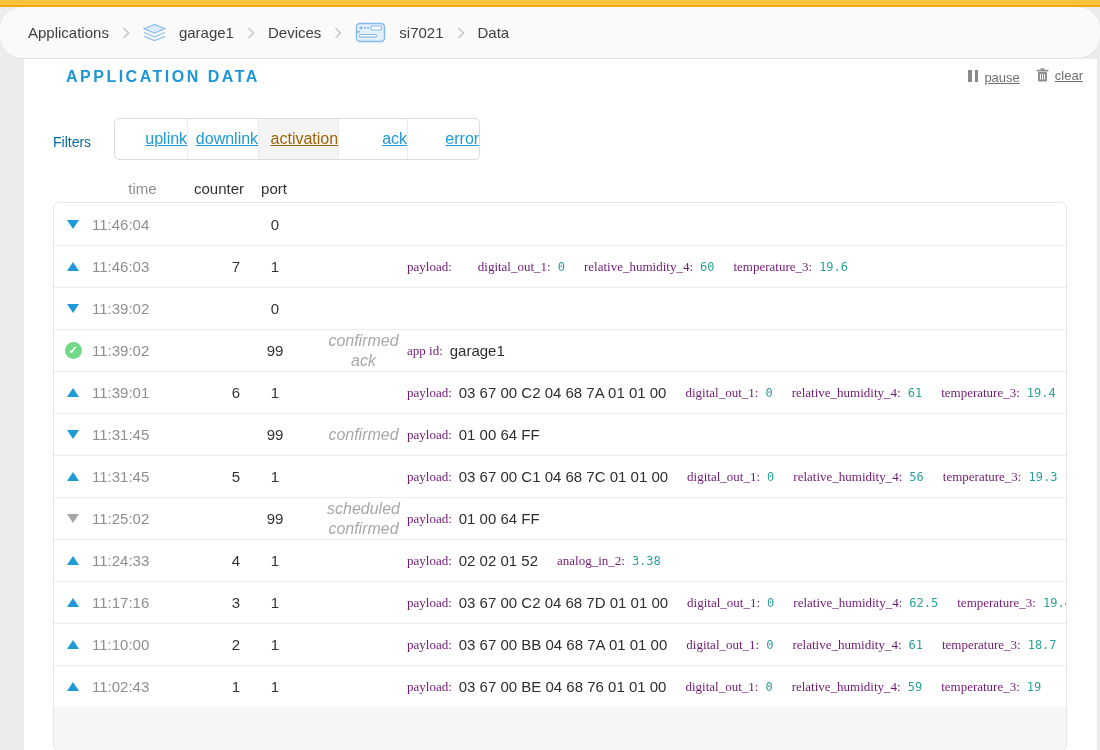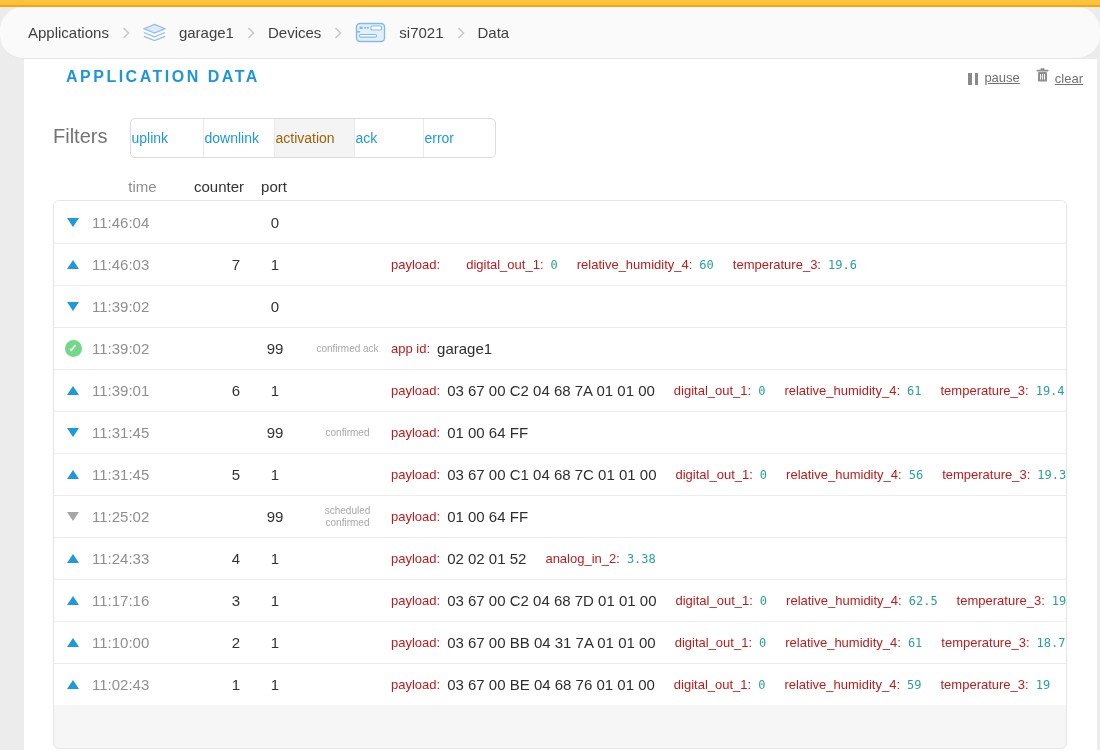--- a/index.html
+++ b/index.html
@@ -25,30 +25,30 @@
   .panel {
     margin-left:24px; width:1073px; height:691px; background:#ffffff;
     padding:9px 14px 0 29px;
   }
 
   .panel-head { display:flex; justify-content:space-between; align-items:center; padding-left:13px;gap:39px; }
   .panel-title {
     color:#1c96d8; font-size:16px; font-weight:bold; letter-spacing:2.5px;
   }
   .head-actions { display:flex; align-items:center; gap:16px; }
-  .head-link { display:flex; align-items:flex-end; gap:6px; cursor:pointer; }
+  .head-link { display:flex; align-items:flex-start; gap:6px; cursor:pointer; }
   .head-link span.lbl { font-size:13px; color:#6f6f6f; text-decoration:underline; }
   .pause-icon { display:inline-flex; gap:3px; }
   .pause-icon i { width:3.5px; height:12px; background:#8a8a8a; }
 
   
   .filters { margin-top:32px; display:flex; align-items:flex-end; gap:23px; }
-  .filters-label { font-size:20px; color:#737373; margin-bottom:10px; }
+  .filters-label { font-size:14px; color:#0369a1; margin-bottom:10px; }
   .tabs { display:inline-flex; border:1px solid #dcdcdc; border-radius:5px; overflow:hidden; background:#fff; }
-  .tab { padding:11px 0; text-align:left; font-size:14px; color:#1d9ad7; cursor:pointer; border-right:1px solid #eaeaea; }
+  .tab { padding:11px 0; text-align:right; font-size:16px; color:#1d9ad7; cursor:pointer; border-right:1px solid #eaeaea;text-decoration:underline; }
   .tab:last-child { border-right:none; }
   .tab.t0 { width:73px; } .tab.t1 { width:71px; } .tab.t2 { width:80px; }
   .tab.t3 { width:69px; } .tab.t4 { width:71px; }
   .tab.disabled { color:#a16207; background:#f4f4f4; cursor:default; }
 
   
   .thead { display:flex; margin-top:20px; margin-bottom:5px; font-size:13px; color:#9b9b9b; }
   .c-icon { width:38px; display:flex; align-items:center; justify-content:center; flex:none; }
   .c-time { width:103px; flex:none; }
   .c-counter { width:45px; text-align:right; flex:none; }
@@ -58,33 +58,33 @@
   .thead .c-time { text-align:center; }
 
   .tbl {
     border:1px solid #e5e5e5; border-radius:6px; overflow:hidden;
     background:#f6f6f6; height:549px; width:1014px;
   }
   .trow { display:flex; align-items:center; height:42px; background:#fff; border-top:1px solid #ededed; cursor:pointer; }
   .trow:first-child { border-top:none; }
   .c-time { color:#8f8f8f; font-size:15px; }
   .c-counter, .c-port { color:#333; font-size:15px; }
-  .c-status { font-size:10px; color:#a8a8a8; line-height:1.2; }
+  .c-status { font-size:16px; font-style:italic; color:#a8a8a8; line-height:1.2;margin-left:16px; }
 
   .arrow { width:0; height:0; border-left:6px solid transparent; border-right:6px solid transparent; }
   .arrow.up { border-bottom:9px solid #1d9ad7; }
   .arrow.down { border-top:9px solid #1d9ad7; }
   .arrow.down.muted { border-top-color:#a6a6a6; }
   .check {
     width:17px; height:17px; border-radius:50%; background:#72d989; color:#fff;
     display:flex; align-items:center; justify-content:center; font-size:11px; font-weight:bold;
   }
 
   .fgroup { display:inline-flex; align-items:center; white-space:nowrap; }
-  .flabel { color:#b91c1c; font-size:13px; margin-right:7px; }
+  .flabel { color:#701a75; font-size:13px; margin-right:7px;font-family:Liberation Serif, serif; }
   .fval.hex, .fval.text { color:#2e2e2e; font-size:15px; }
   .fval.num { color:#2aa198; font-family:"DejaVu Sans Mono", monospace; font-size:12px; }
 </style>
 </head>
 <body>
 
 <div class="topbar"></div>
 
 <div class="crumbbar">
   <span class="crumb">Applications</span>
@@ -375,21 +375,21 @@
           <div class="c-icon">
             <span class="arrow up"></span>
           </div>
           <div class="c-time">11:10:00</div>
           <div class="c-counter">2</div>
           <div class="c-port">1</div>
           <div class="c-status"></div>
           <div class="c-fields">
             <span class="fgroup">
               <span class="flabel">payload:</span>
-              <span class="fval hex">03 67 00 BB 04 31 7A 01 01 00</span>
+              <span class="fval hex">03 67 00 BB 04 68 7A 01 01 00</span>
             </span>
             <span class="fgroup">
               <span class="flabel">digital_out_1:</span>
               <span class="fval num">0</span>
             </span>
             <span class="fgroup">
               <span class="flabel">relative_humidity_4:</span>
               <span class="fval num">61</span>
             </span>
             <span class="fgroup">

